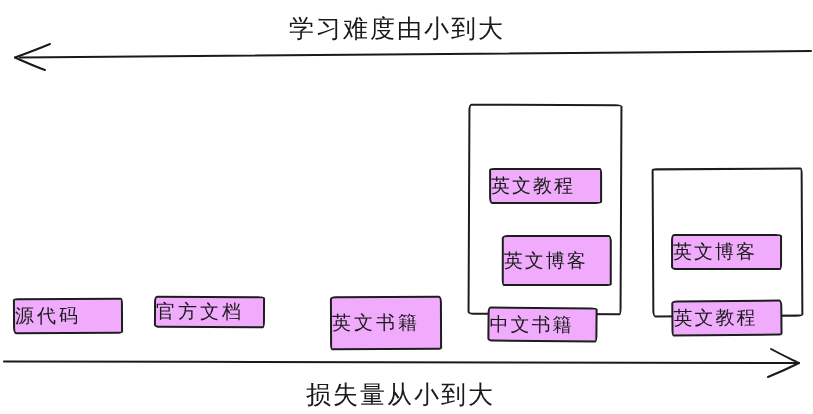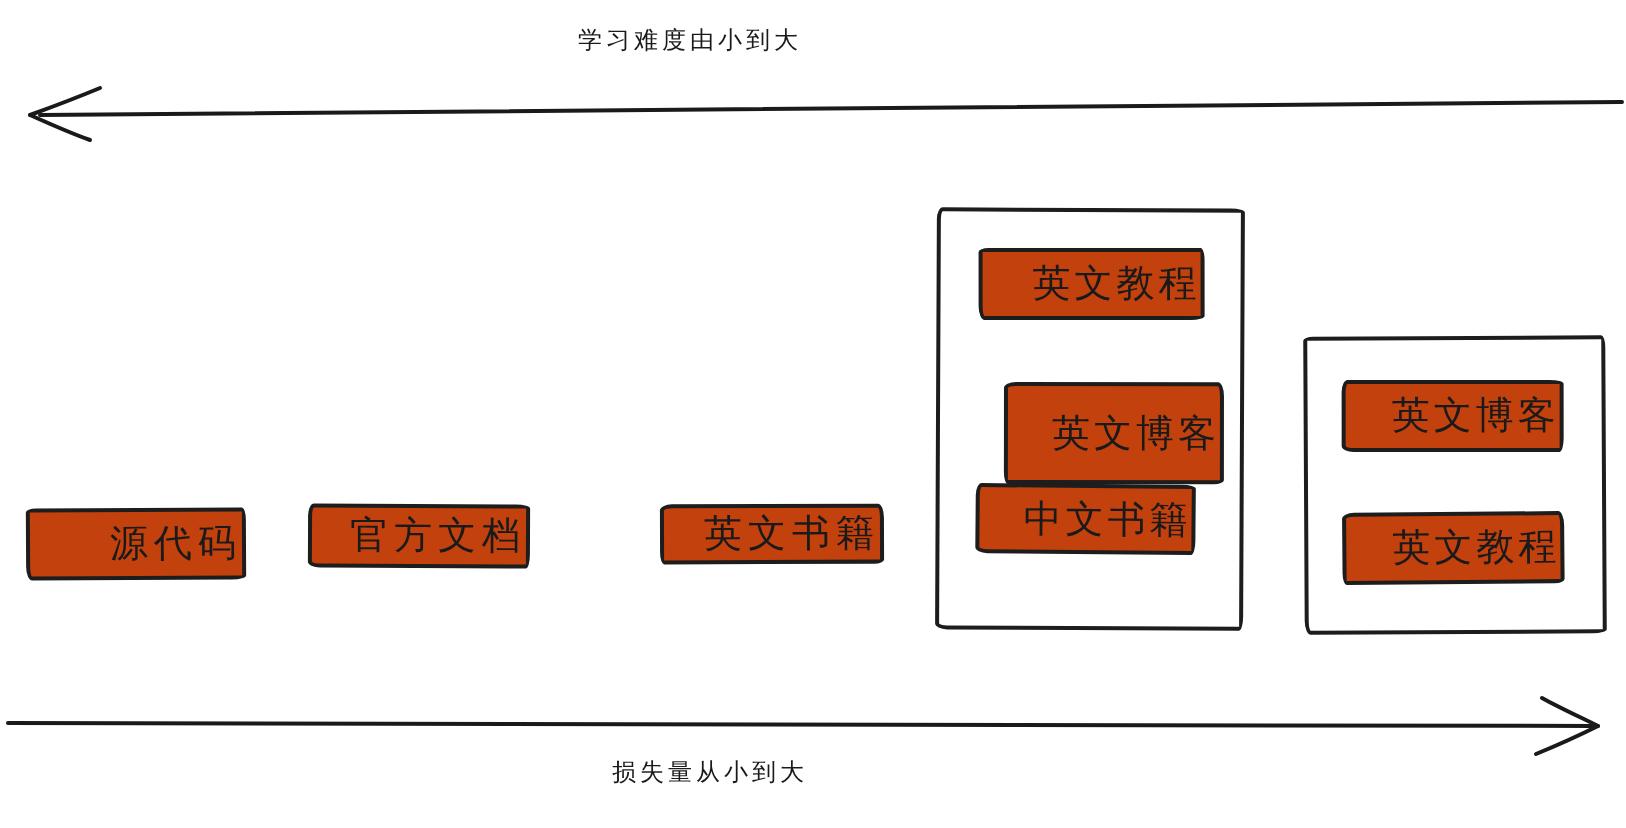--- a/index.html
+++ b/index.html
@@ -11,21 +11,21 @@
     position: relative;
     width: 813px;
     height: 414px;
     background: #ffffff;
     overflow: hidden;
     font-family: "Liberation Sans", sans-serif;
     color: #1a1a1a;
   }
   .axis-label {
     position: absolute;
-    font-size: 12px;
+    font-size: 25px;
     letter-spacing: 2px;
     color: #1a1a1a;
     white-space: nowrap;
   }
   .arrow-svg {
     position: absolute;
     left: 0;
     top: 0;
     width: 813px;
     height: 414px;
@@ -34,27 +34,28 @@
   .arrow-svg path {
     fill: none;
     stroke: #1a1a1a;
     stroke-width: 2;
     stroke-linecap: round;
   }
   .sketch-box {
     position: absolute;
     box-sizing: border-box;
     border: 2px solid #1d1d1d;
-    background: #c2410c;
+    background: #f0abfc;
     display: flex;
     align-items: center;
-    justify-content: flex-end;
+    justify-content: flex-start;
     font-size: 19px;
     letter-spacing: 3px;
     white-space: nowrap;
+    margin-top: 44px;
   }
   .r1 { border-radius: 5px 2px 7px 3px / 2px 6px 2px 7px; transform: rotate(-0.3deg); }
   .r2 { border-radius: 3px 7px 2px 6px / 6px 2px 7px 3px; transform: rotate(0.25deg); }
   .r3 { border-radius: 6px 3px 5px 2px / 3px 7px 2px 6px; transform: rotate(-0.2deg); }
   .group-box {
     position: absolute;
     box-sizing: border-box;
     border: 2px solid #1d1d1d;
     background: #ffffff;
   }
@@ -85,32 +86,32 @@
   </svg>
 
   <div class="sketch-box r1" style="left: 13px; top: 254px; width: 110px; height: 36px;">
     <span>源代码</span>
   </div>
 
   <div class="sketch-box r2" style="left: 154px; top: 252px; width: 111px; height: 32px;">
     <span>官方文档</span>
   </div>
 
-  <div class="sketch-box r3" style="left: 330px; top: 252px; width: 112px; height: 30px;">
+  <div class="sketch-box r3" style="left: 330px; top: 252px; width: 112px; height: 54px;">
     <span>英文书籍</span>
   </div>
 
   <div class="group-box r2" style="left: 468px; top: 104px; width: 154px; height: 211px;">
     <div class="sketch-box r1" style="left: 19px; top: 18px; width: 113px; height: 36px;">
       <span>英文教程</span>
     </div>
     <div class="sketch-box r3" style="left: 32px; top: 85px; width: 110px; height: 51px;">
       <span>英文博客</span>
     </div>
-    <div class="sketch-box r2" style="left: 18px; top: 136px; width: 110px; height: 35px;">
+    <div class="sketch-box r2" style="left: 18px; top: 157px; width: 110px; height: 35px;">
       <span>中文书籍</span>
     </div>
   </div>
 
   <div class="group-box r1" style="left: 652px; top: 168px; width: 151px; height: 149px;">
     <div class="sketch-box r2" style="left: 17px; top: 20px; width: 111px; height: 36px;">
       <span>英文博客</span>
     </div>
     <div class="sketch-box r3" style="left: 17px; top: 86px; width: 111px; height: 36px;">
       <span>英文教程</span>

